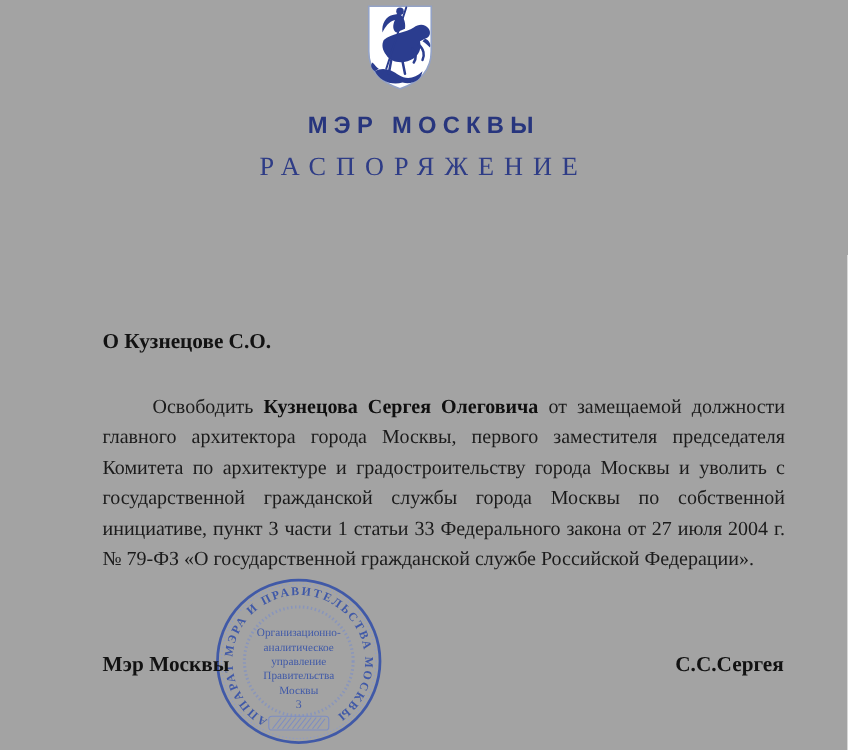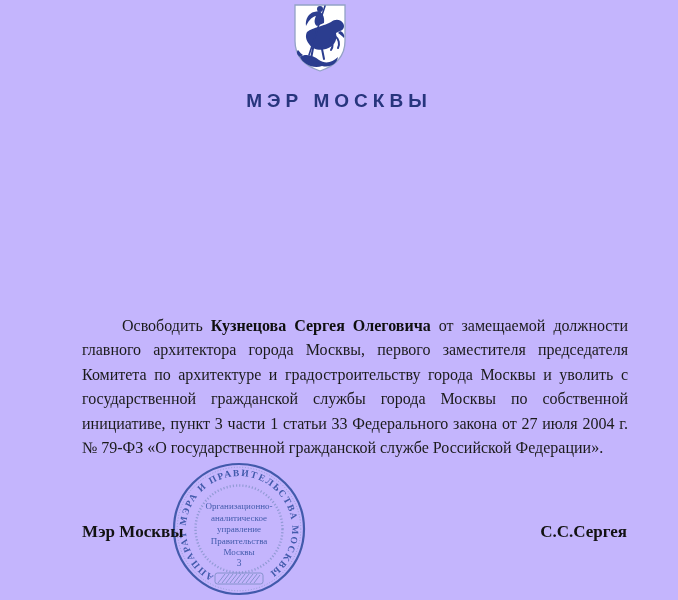--- a/index.html
+++ b/index.html
@@ -1,17 +1,17 @@
 <!DOCTYPE html>
 <html><head>
 <meta charset="utf-8">
 <style>
   html,body{margin:0;padding:0;background:#ffffff;}
   .page{
-    position:relative;width:678px;height:600px;background:#c4b5fd;overflow:hidden;
+    position:relative;width:678px;height:600px;background:#a3a3a3;overflow:hidden;
     font-family:"Liberation Serif", serif;color:#1c1c1c;
   }
   .coat{position:absolute;left:292px;top:3px;width:56px;height:70px;}
   .org-title{
     position:absolute;top:90px;left:0;width:100%;text-align:center;
     font-family:"Liberation Sans", sans-serif;font-weight:bold;
     font-size:19px;letter-spacing:5px;color:#27357d;
   }
   .doc-type{
     position:absolute;top:121px;left:0;width:100%;text-align:center;
@@ -60,21 +60,23 @@
         <path d="M33,3 L17,52" stroke-width="1.6"></path>
         <path d="M43,33 C47,36 48,41 46,45" stroke-width="2"></path>
         <path d="M38,36 C41,40 41,44 39,47" stroke-width="2"></path>
         <path d="M21,45 L19,56" stroke-width="2"></path>
         <path d="M30,46 L32,56" stroke-width="2"></path>
       </g>
     </svg>
   </div>
 
   <div class="org-title">МЭР МОСКВЫ</div>
+  <div class="doc-type">РАСПОРЯЖЕНИЕ</div>
 
+  <div class="subject">О Кузнецове С.О.</div>
 
   <p class="body-par"><span>Освободить </span><b>Кузнецова Сергея Олеговича</b><span> от замещаемой должности главного архитектора города Москвы, первого заместителя председателя Комитета по архитектуре и градостроительству города Москвы и уволить с государственной гражданской службы города Москвы по собственной инициативе, пункт 3 части 1 статьи 33 Федерального закона от 27 июля 2004 г. № 79-ФЗ «О государственной гражданской службе Российской Федерации».</span></p>
 
   <div class="stamp">
     <svg width="136" height="136" viewBox="0 0 136 136" xmlns="http://www.w3.org/2000/svg">
       <defs>
         <path id="ringPath" d="M 43.1 114.8 A 53 53 0 1 1 92.9 114.8" fill="none"></path>
       </defs>
       <circle cx="68" cy="68" r="65" fill="none" stroke="#3d57a8" stroke-width="2.2"></circle>
       <circle cx="68" cy="68" r="61.8" fill="none" stroke="#8c9bcc" stroke-width="0.9" stroke-dasharray="1 1.8"></circle>

